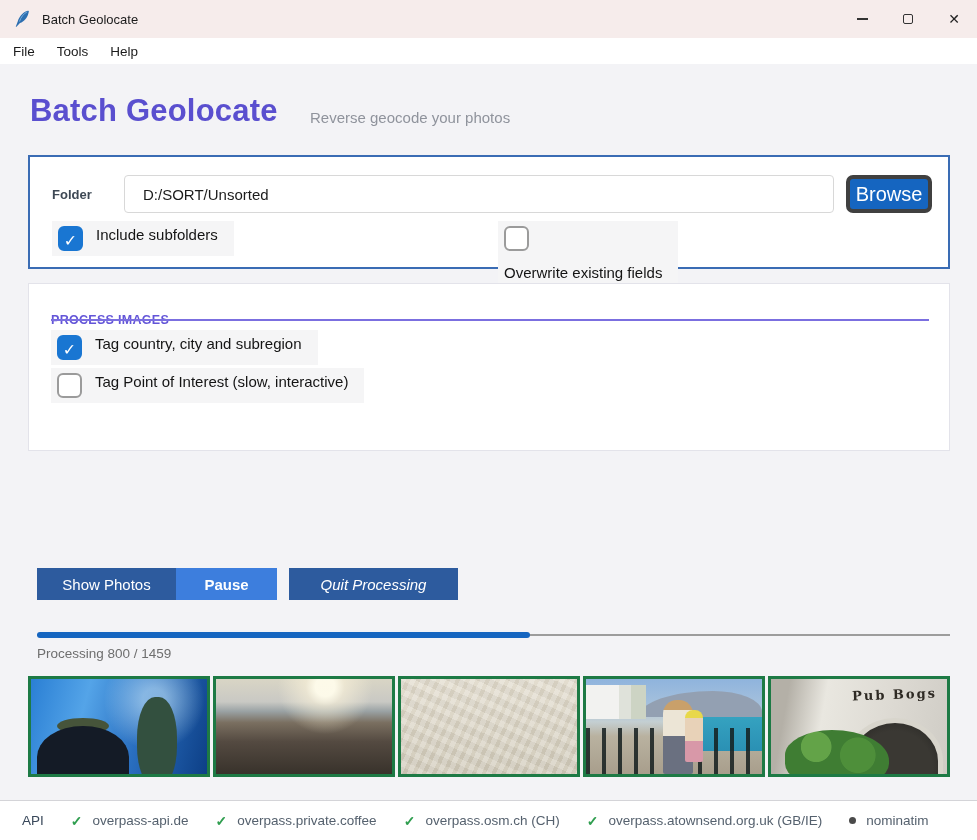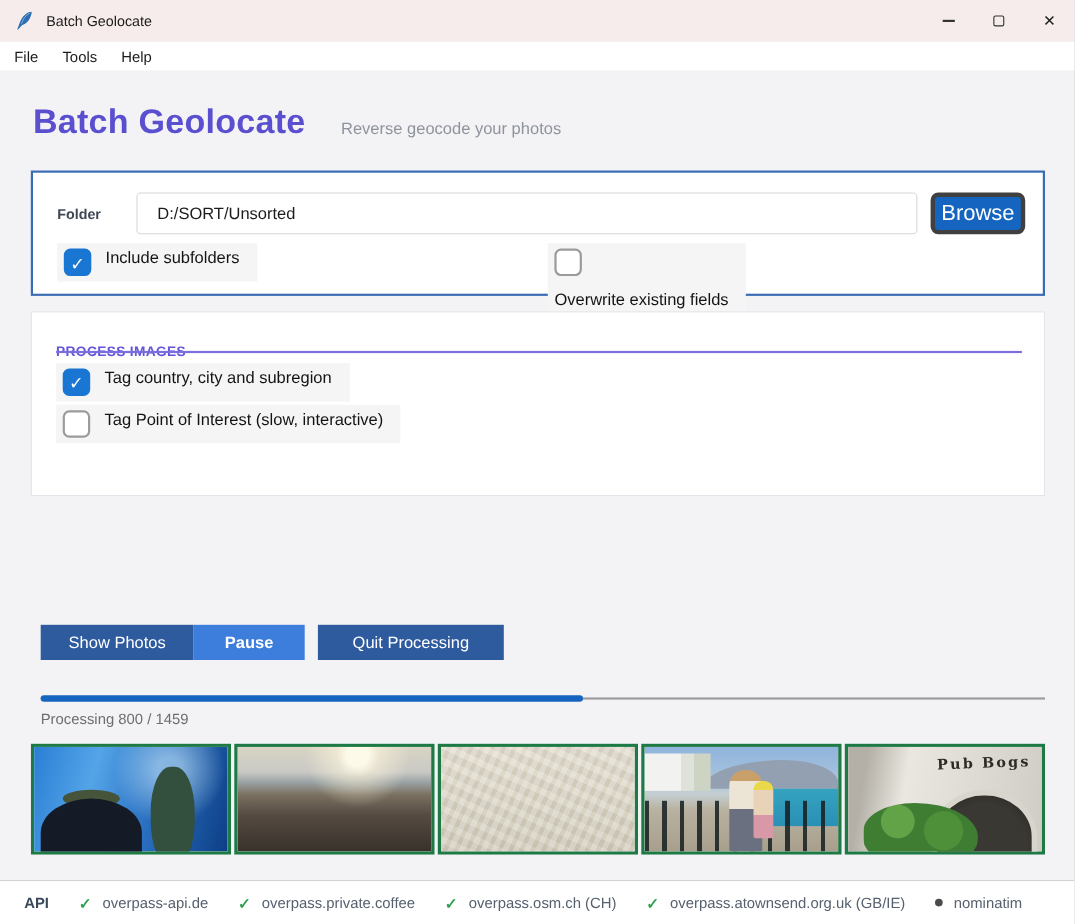--- a/index.html
+++ b/index.html
@@ -49,21 +49,21 @@
     border:2px solid #9b9b9b; flex:0 0 auto; position:relative; }
   .checkrow.checked .checkbox { background:#1976d2; border-color:#1976d2; }
   .checkrow.checked .checkbox::after { content:"✓"; position:absolute; inset:0;
     color:#fff; font-size:16px; line-height:25px; text-align:center; }
   .checklabel { font-size:15px; color:#141414; white-space:nowrap; }
   
   .act-btn { position:absolute; top:568px; height:32px; border:none; color:#fff;
     font-family:"Liberation Sans", sans-serif; font-size:15px; cursor:pointer; }
   .btn-show { left:37px; width:139px; background:#2d5b9e; }
   .btn-pause { left:176px; width:101px; background:#3d7edd; font-weight:bold; }
-  .btn-quit { left:289px; width:169px; background:#2d5b9e; }
+  .btn-quit { left:289px; width:169px; background:#2d5b9e;font-style:italic; }
   
   .progress-track { position:absolute; left:37px; top:634px; width:913px; height:2px; background:#9c9c9c; }
   .progress-fill { position:absolute; left:37px; top:632px; height:6px; background:#1565c0; border-radius:3px; }
   .progress-text { position:absolute; left:37px; top:646px; font-size:13.5px; color:#6e6e6e; }
   
   .thumb-strip { position:absolute; left:28px; top:676px; width:922px; height:101px;
     display:flex; gap:3px; overflow:hidden; }
   .thumb { width:182px; height:101px; flex:0 0 auto; border:3px solid #1d7a45; overflow:hidden; position:relative; }
   .scene { position:absolute; inset:0; }
   
@@ -98,21 +98,21 @@
   .pub-arch { position:absolute; right:4px; bottom:-30px; width:96px; height:86px; background:radial-gradient(circle at 50% 60%, #3a3833 0 60%, #23221f 100%); border-radius:50% 50% 0 0; border:5px solid #d8d5cc; }
   .pub-bush { position:absolute; left:14px; bottom:-12px; width:104px; height:56px;
       background:radial-gradient(circle at 30% 30%, #63a348 0 18%, transparent 19%),
                  radial-gradient(circle at 70% 45%, #4e8f3a 0 22%, transparent 23%),
                  #3f7d33; border-radius:45% 55% 40% 40%; }
   .pub-sign-text { position:absolute; right:10px; top:8px; font-family:"DejaVu Serif", serif;
       font-size:13px; font-weight:bold; color:#2e2a24; letter-spacing:2px; transform:rotate(-2deg); }
   
   .statusbar { position:absolute; left:0; right:0; top:800px; height:40px; background:#fff;
     border-top:1px solid #d4d4d8; display:flex; align-items:center; padding-left:22px; gap:27px; }
-  .api-label { font-size:13.5px; font-weight:bold; color:#39485a; }
+  .api-label { font-size:13.5px; font-weight:normal; color:#39485a; }
   .svc { display:flex; align-items:center; gap:10px; }
   .svc-name { font-size:13.5px; color:#55616e; }
   .check-glyph { color:#2f9e4f; font-size:14px; font-weight:bold; }
   .idle-dot { width:7px; height:7px; border-radius:50%; background:#4a4a4a; }
 </style>
 </head>
 <body>
 
 <div id="window">
 

